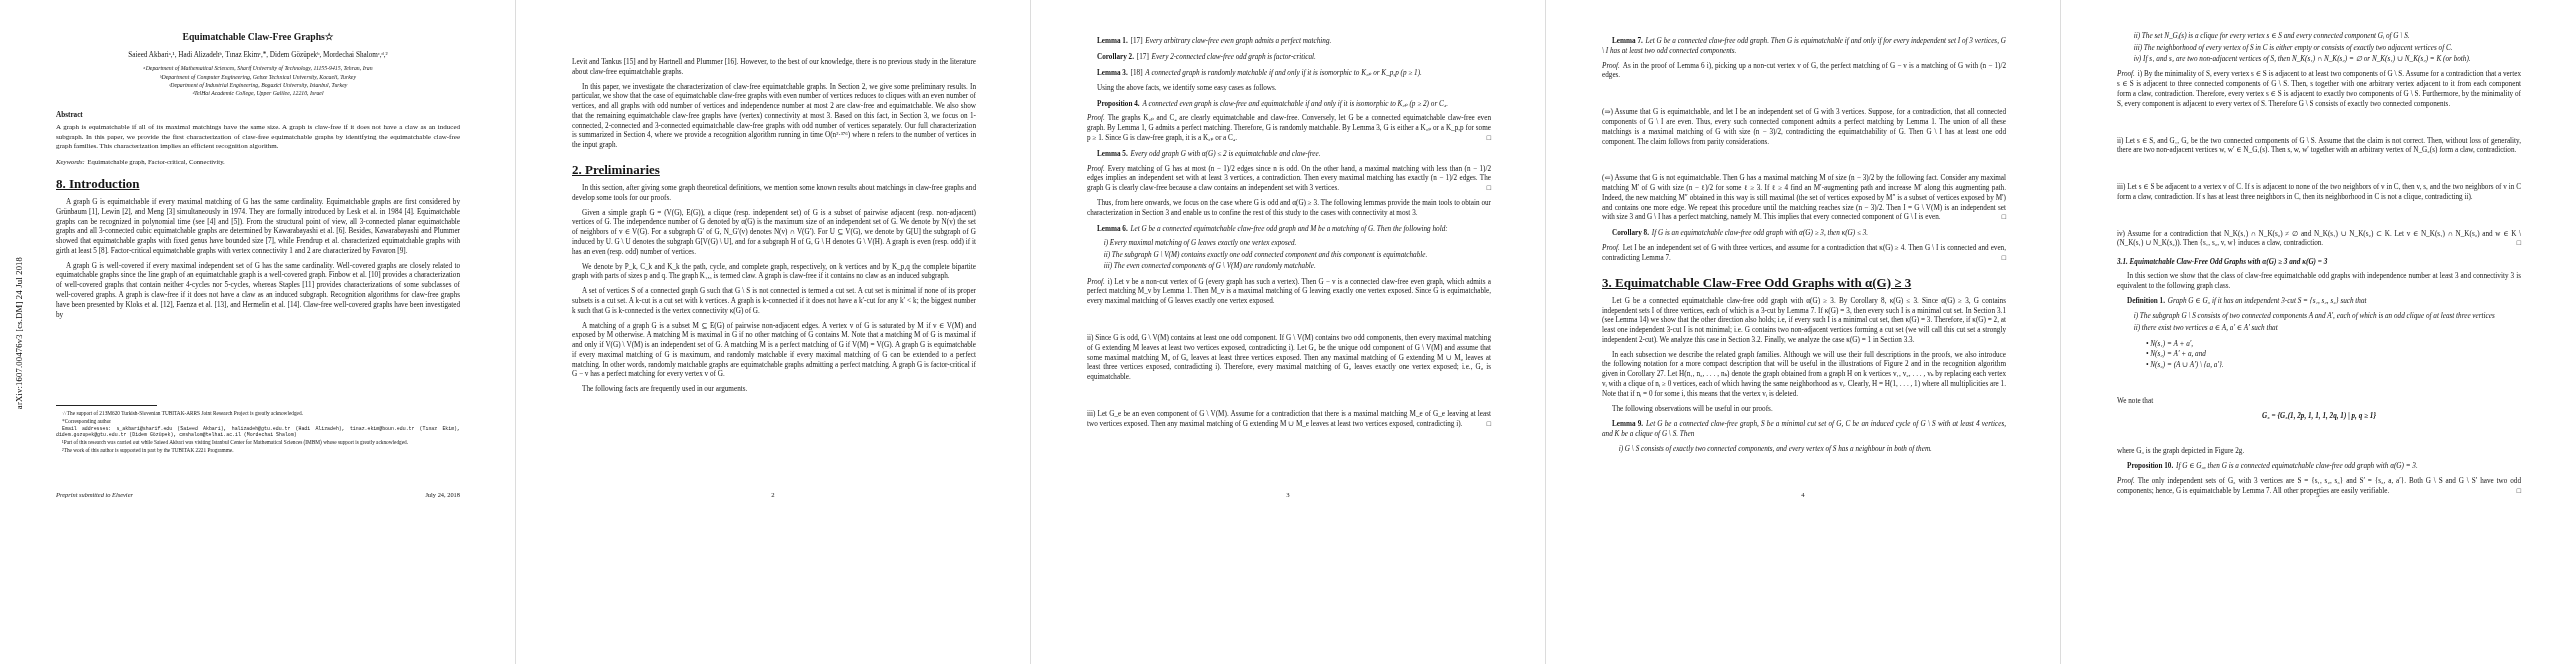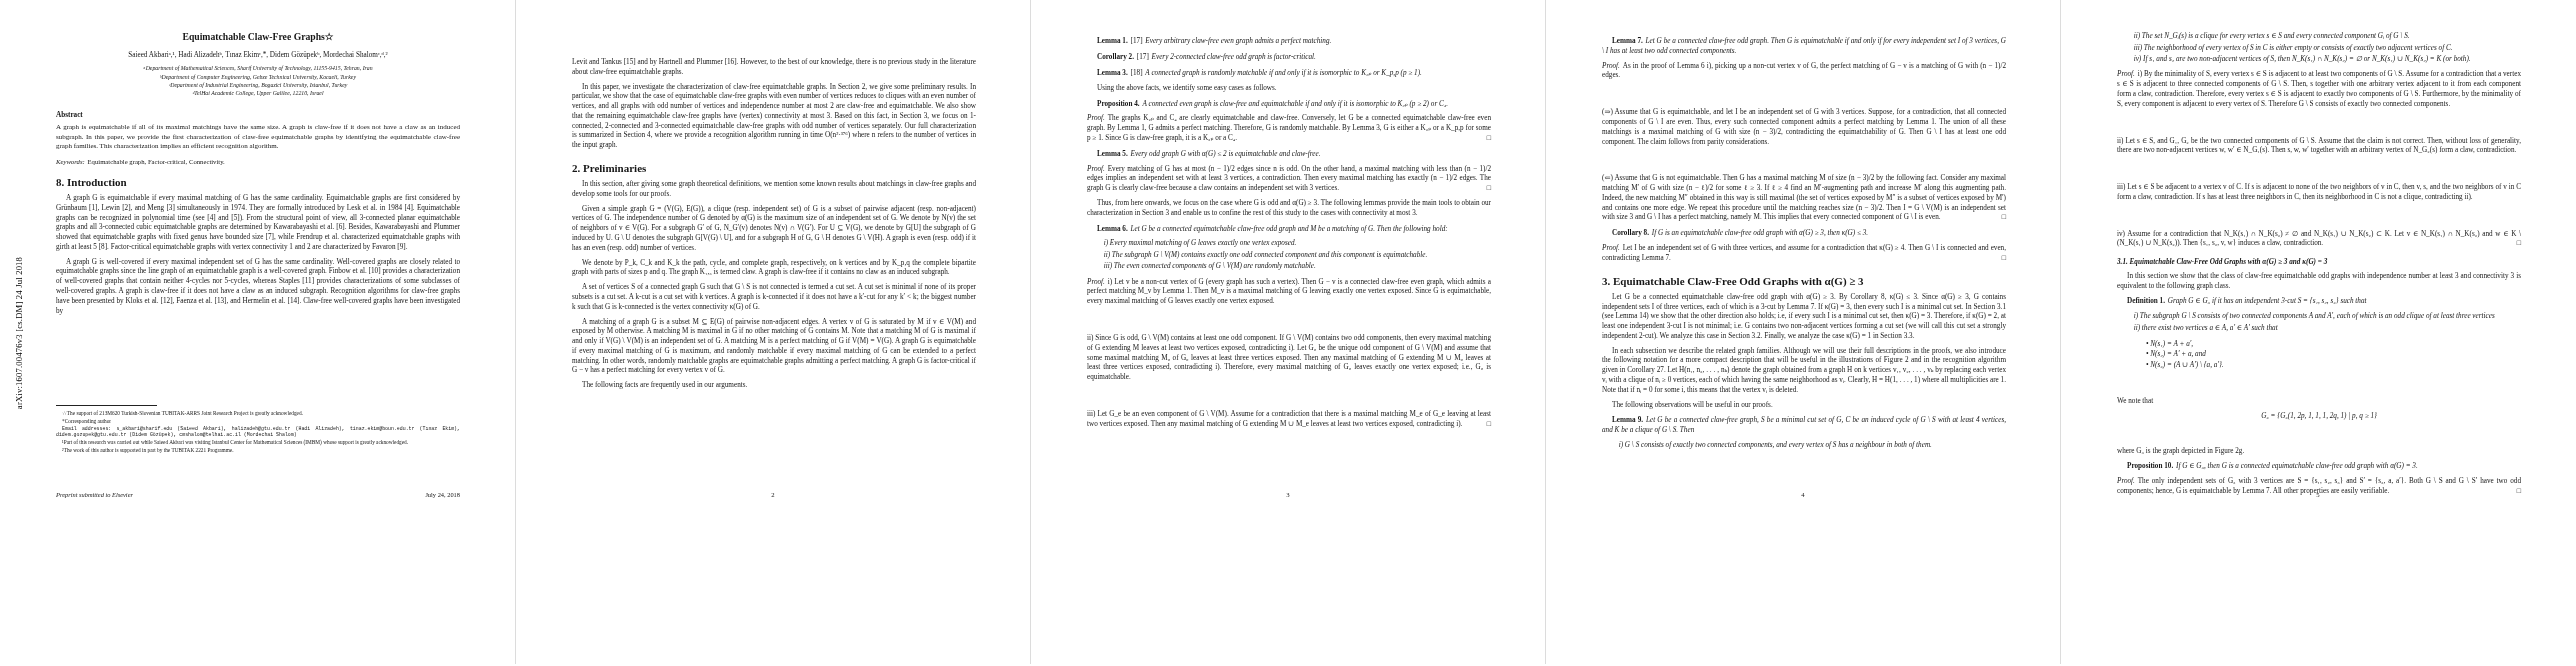--- a/index.html
+++ b/index.html
@@ -9,42 +9,42 @@
   .page + .page { border-left:0.6px solid #dcdcdc; }
   .inner { position:absolute; left:56px; width:404px; top:31px; }
   .title { text-align:center; font-size:9.7px; font-weight:bold; margin-bottom:9.4px; }
   .authors { text-align:center; font-size:7.2px; margin-bottom:5px; }
   .affil { text-align:center; font-style:italic; font-size:5.8px; line-height:1.4; }
   .affil-block { margin-bottom:14.5px; }
   .abs-head { font-weight:bold; font-size:7.2px; margin-bottom:3.9px; }
   .abs-text { font-size:7px; line-height:1.36; text-align:justify; margin-bottom:6.1px; }
   .keywords { font-size:6.7px; margin-bottom:2.2px; }
   .kw-label { font-style:italic; margin-right:2.8px; }
-  .sec-head { font-size:11px; font-weight:bold; margin:11px 0 6.1px; }
+  .sec-head { font-size:13px; font-weight:bold; margin:11px 0 6.1px;text-decoration:underline; }
   .subsec-head { font-size:7.2px; font-style:italic; font-weight:bold; margin:9px 0 5.6px; }
   .para { font-size:7.2px; line-height:1.36; text-align:justify; text-indent:10px; margin-bottom:5px; }
   .noindent { text-indent:0;margin-top:27px; }
   .thm { font-size:7.2px; line-height:1.36; text-align:justify; margin:6.1px 0 5px; }
   .thm .lbl { font-weight:bold; margin-right:2.8px; font-style:normal;padding-left:10px; }
   .thm .cite { margin-right:2.8px; }
   .thm .txt { font-style:italic; }
   .thm-items { margin:1.1px 0 5.6px 16.7px; list-style:none; }
   .thm-item { font-style:italic; font-size:7.2px; line-height:1.36; margin-bottom:1.7px; text-align:justify; }
   .proof { font-size:7.2px; line-height:1.36; text-align:justify; margin-bottom:5px; }
   .plbl { font-style:italic; margin-right:2.8px; }
   .qed { float:right; font-style:normal; }
   .fnblock { position:absolute; left:56px; width:404px; top:405px; }
   .fnrule { width:101px; border-top:0.6px solid #222; margin-bottom:4.4px; height:0; }
   .fn { font-size:5.3px; line-height:1.32; text-indent:6.1px; text-align:justify; margin-bottom:0.6px; }
   .fn-email { font-family:"Liberation Mono","DejaVu Sans Mono",monospace; font-size:4.9px; }
   .pgfoot { position:absolute; top:491px; left:56px; width:404px; display:flex; justify-content:space-between; font-size:6.4px; }
   .pgfoot .left { font-style:italic; }
   .pgnum { position:absolute; top:491px; left:0; width:100%; text-align:center; font-size:6.7px; }
   .arxiv-stamp { position:absolute; left:19px; top:333px; transform:translate(-50%,-50%) rotate(-90deg); white-space:nowrap; font-size:8.6px; font-family:"Liberation Serif","DejaVu Serif",serif; color:#000; letter-spacing:0.2px; }
-  .equation { text-align:center; font-style:italic; font-size:7.2px; margin:3.3px 0 4.4px; }
+  .equation { text-align:center; font-style:italic; font-size:7.2px; margin:3.3px 0 4.4px;font-weight:bold; }
   .bullets { margin:1.1px 0 4.4px 29px; list-style:none; }
   .bullet-item { font-size:7.2px; font-style:italic; line-height:1.42; text-align:left; }
 </style>
 </head>
 <body>
 
 <section class="page">
   <div class="arxiv-stamp">arXiv:1607.00476v3  [cs.DM]  24 Jul 2018</div>
   <div class="inner">
     <h1 class="title">Equimatchable Claw-Free Graphs☆</h1>

